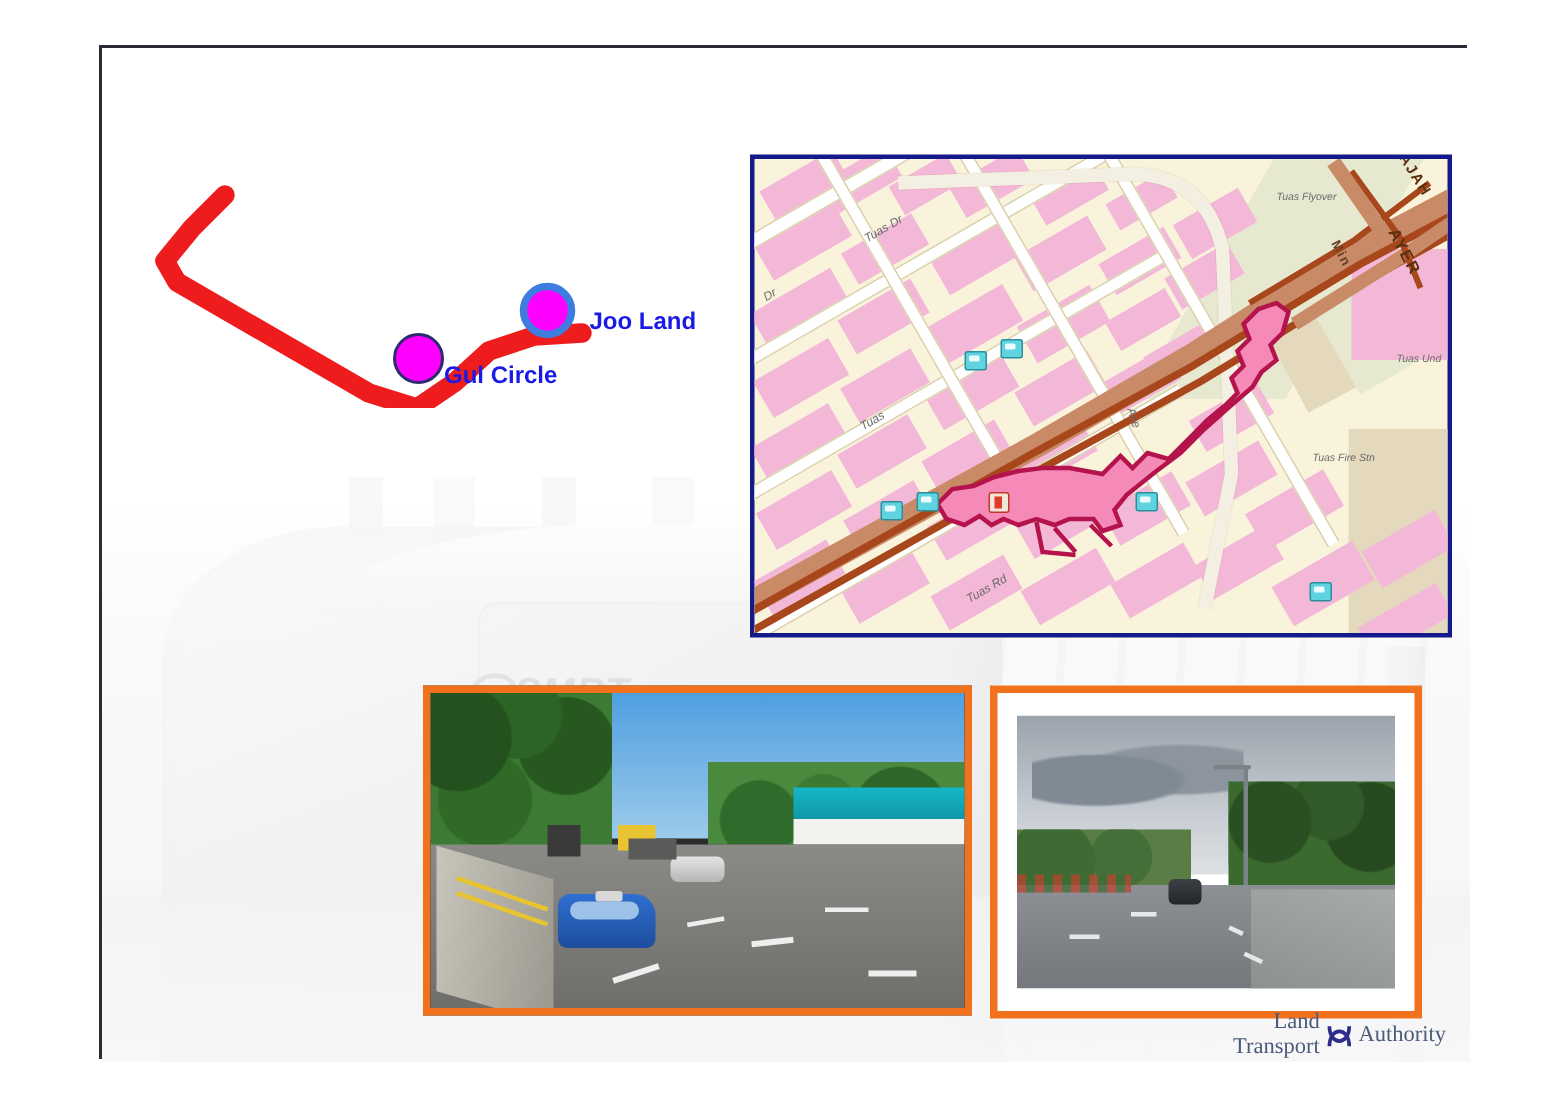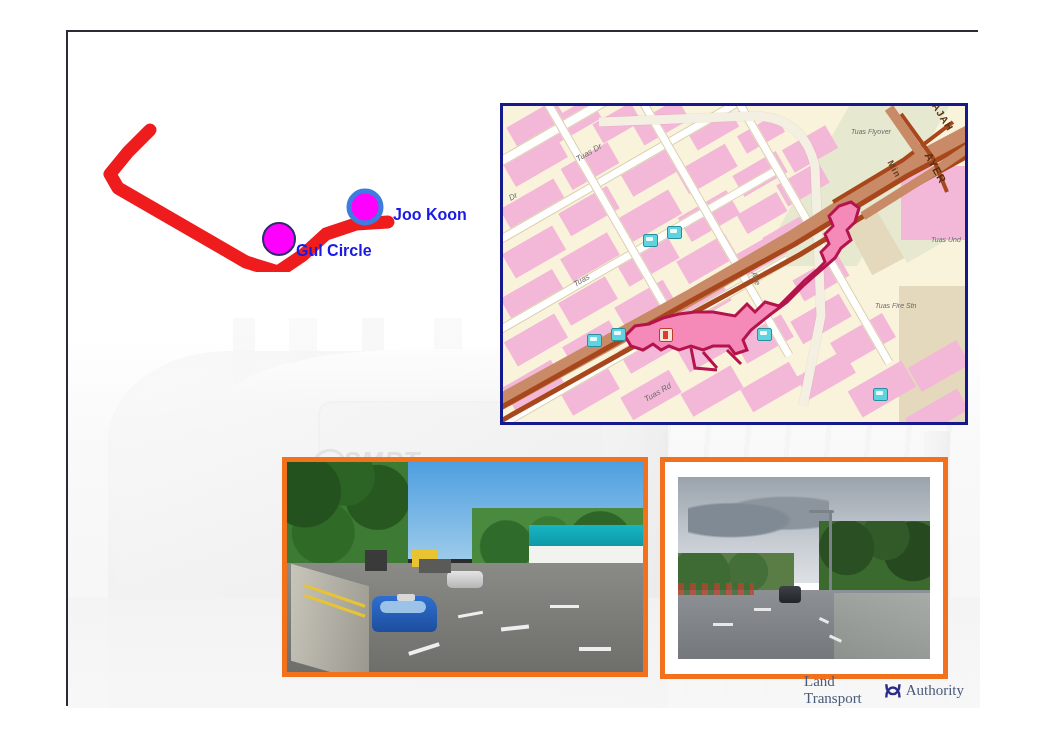--- a/index.html
+++ b/index.html
@@ -137,21 +137,21 @@
     display:flex;align-items:center;justify-content:center;}
   #photo-right .inner{
     width:252px;height:182px;overflow:hidden;position:relative;
     box-shadow:0 0 10px 6px rgba(255,255,255,.9) inset;
   }
   .ph{position:absolute;}
 
   
   #lta-logo{
     position:absolute;left:736px;top:645px;width:160px;height:26px;
-    display:flex;align-items:center;gap:3px;
+    display:flex;align-items:center;gap:3px;text-align:right;
   }
   #lta-logo .word{font-family:"Liberation Serif",serif;font-size:15px;color:#4a5a7a;}
   #lta-ribbon{width:24px;height:22px;}
 </style>
 </head>
 <body>
 
 <div id="slide">
 
   <div id="bg-photo">
@@ -170,21 +170,21 @@
 
 
   <div id="line-map">
     <svg width="420" height="150" viewBox="0 0 420 150">
       <path d="M 62 8 L 40 30 L 22 52 L 30 66 L 158 140 L 190 150 L 215 133 L 238 112
                L 268 102 L 300 100" fill="none" stroke="#ee1c1c" stroke-width="13" stroke-linecap="round" stroke-linejoin="round"></path>
       <circle cx="191" cy="117" r="16" fill="#ff00ff" stroke="#2b2b6e" stroke-width="2"></circle>
       <circle cx="277" cy="85" r="16" fill="#ff00ff" stroke="#3d7de0" stroke-width="5"></circle>
     </svg>
     <div class="stn-label" id="label-gul">Gul Circle</div>
-    <div class="stn-label" id="label-joo">Joo Koon</div>
+    <div class="stn-label" id="label-joo">Joo Land</div>
   </div>
 
   <div id="street-map">
     <div class="mapcanvas">
 
       <div class="greenarea" style="left:300px;top:0;width:100px;height:160px;transform:skewX(-30deg);"></div>
       <div class="tanarea" style="left:352px;top:100px;width:78px;height:54px;transform:rotate(-28deg);"></div>
       <div class="tanarea" style="left:396px;top:180px;width:72px;height:140px;"></div>
       <div class="greenarea" style="left:370px;top:30px;width:60px;height:120px;transform:rotate(-30deg);"></div>
 

